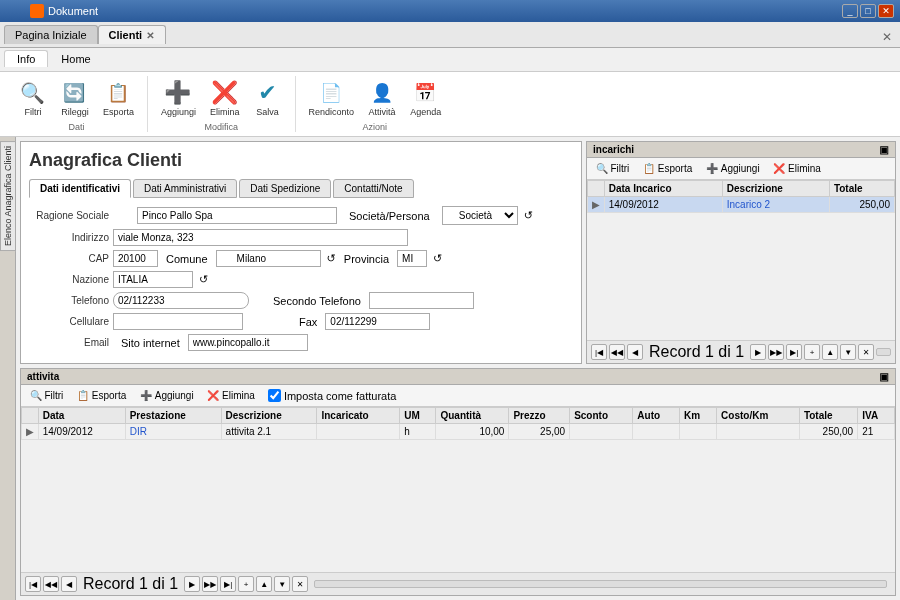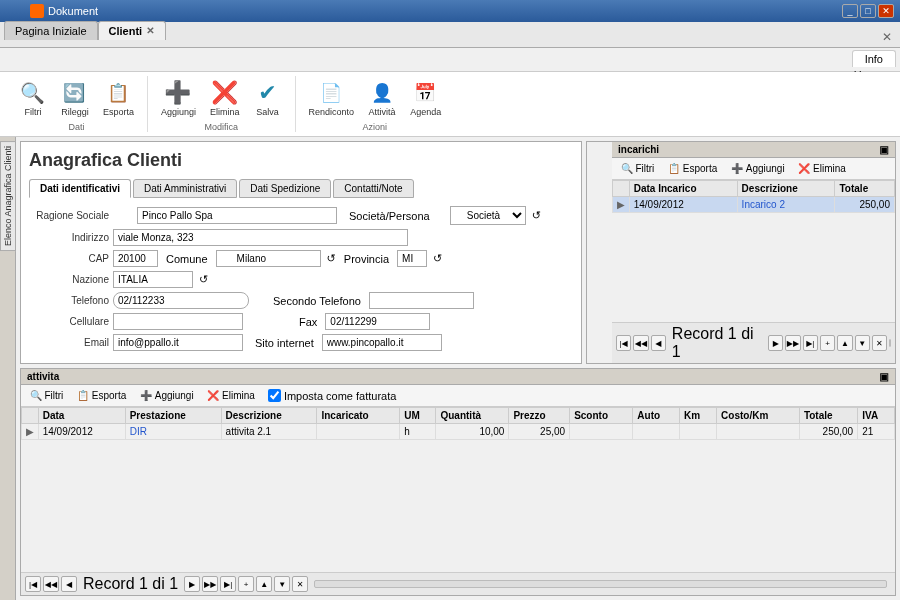--- a/index.html
+++ b/index.html
@@ -7,30 +7,30 @@
 
     
     .title-bar { background: linear-gradient(to bottom, #4a7ab5, #2a5a9a); color: white; padding: 3px 6px; display: flex; align-items: center; justify-content: space-between; height: 22px; }
     .title-bar-left { display: flex; align-items: center; gap: 4px; font-size: 11px; padding-left: 24px; }
     .title-bar-icon { width: 14px; height: 14px; background: #ff6600; border-radius: 2px; display: inline-block; }
     .title-bar-controls { display: flex; gap: 2px; }
     .title-btn { width: 16px; height: 14px; border: 1px solid #aaa; border-radius: 2px; font-size: 9px; display: flex; align-items: center; justify-content: center; cursor: pointer; color: white; background: transparent; }
     .title-btn.close { background: #cc3300; }
 
     
-    .tab-bar { background: #e8e8e8; display: flex; align-items: center; padding: 3px 4px 12px; height: 26px; border-bottom: 1px solid #aaa; }
+    .tab-bar { background: #e8e8e8; display: flex; align-items: flex-start; padding: 3px 4px 12px; height: 26px; border-bottom: 1px solid #aaa; }
     .tab { padding: 3px 10px; border: 1px solid #aaa; border-bottom: none; border-radius: 3px 3px 0 0; cursor: pointer; background: #d0d0d0; font-size: 11px; display: flex; align-items: center; gap: 4px; }
     .tab.active { background: #f0f0f0; font-weight: bold; }
     .tab-close { font-size: 10px; color: #666; cursor: pointer; }
 
     
     .main-window { background: #f0f0f0; height: 552px; display: flex; flex-direction: column; position: relative; }
 
     
-    .ribbon-tabs { background: #f0f0f0; display: flex; align-items: flex-end; padding: 2px 4px 0; border-bottom: 1px solid #ccc; height: 24px; flex-direction: column; }
+    .ribbon-tabs { background: #f0f0f0; display: flex; align-items: flex-start; padding: 2px 4px 0; border-bottom: 1px solid #ccc; height: 24px; }
     .ribbon-tab { padding: 2px 12px; border: 1px solid transparent; border-bottom: none; border-radius: 3px 3px 0 0; cursor: pointer; font-size: 11px; }
     .ribbon-tab.active { background: white; border-color: #ccc; border-bottom-color: white; margin-bottom: -1px; }
 
     
     .toolbar { background: white; border-bottom: 1px solid #ccc; padding: 4px 6px; display: flex; align-items: stretch; }
     .toolbar-group { display: flex; flex-direction: column; align-items: center; border-right: 1px solid #ddd; padding: 0 8px; }
     .toolbar-group:last-child { border-right: none; }
     .toolbar-buttons { display: flex; gap: 4px; }
     .toolbar-label { font-size: 9px; color: #666; margin-top: 2px; text-align: left; }
     .tool-btn { display: flex; flex-direction: column; align-items: center; cursor: pointer; padding: 2px 4px; border: 1px solid transparent; border-radius: 3px; min-width: 36px; }
@@ -62,21 +62,21 @@
     
     .form-field { display: flex; align-items: center; margin-bottom: 4px; gap: 4px; }
     .form-label { width: 80px; text-align: right; font-size: 10px; color: #333; flex-shrink: 0; }
     .form-input { border: 1px solid #aaa; padding: 2px 4px; font-size: 10px; background: white; }
     .form-input.wide { width: 200px; }
     .form-input.medium { width: 120px; }
     .form-input.tiny { width: 40px; }
     .form-select { border: 1px solid #aaa; padding: 2px 4px; font-size: 10px; background: white; }
 
     
-    .incarichi-panel { width: 310px; background: #f0f0f0; border: 1px solid #aaa; display: flex; flex-direction: column; padding-left: 25px; }
+    .incarichi-panel { width: 310px; background: #f0f0f0; border: 1px solid #aaa; display: flex; flex-direction: column; }
     .panel-header { background: #d4d0c8; padding: 2px 6px; font-size: 10px; font-weight: bold; border-bottom: 1px solid #aaa; display: flex; justify-content: space-between; align-items: center; }
     .panel-toolbar { display: flex; gap: 4px; padding: 3px 4px; border-bottom: 1px solid #ccc; background: #f5f5f5; align-items: center; }
     .mini-btn { display: flex; align-items: center; gap: 2px; padding: 1px 4px; border: 1px solid transparent; cursor: pointer; font-size: 10px; border-radius: 2px; }
 
     
     .data-table { width: 100%; border-collapse: collapse; font-size: 10px; }
     .data-table th { background: #e8e8e8; border: 1px solid #ccc; padding: 2px 4px; text-align: left; font-weight: bold; }
     .data-table td { border: 1px solid #ddd; padding: 2px 4px; }
     .data-table tr.selected td { background: #c8d8f0; }
     .data-table td.right { text-align: right; }
@@ -222,21 +222,21 @@
             </div>
             <div class="form-tab">
               <span>Contatti/Note</span>
             </div>
           </div>
 
           <div class="form-field">
             <span class="form-label">Ragione Sociale</span>
             <input class="form-input wide" style="width: 200px; margin-left: 24px;" value="Pinco Pallo Spa">
             <span style="margin-left:8px;">Società/Persona</span>
-            <select class="form-select" style="margin-left:16px;padding-left:12px;">
+            <select class="form-select" style="margin-left:8px;padding-left:12px;">
               <option>Società</option>
               <option>Persona</option>
             </select>
             <span style="margin-left:2px;">↺</span>
           </div>
 
           <div class="form-field">
             <span class="form-label">Indirizzo</span>
             <input class="form-input" style="width: 295px;" value="viale Monza, 323">
           </div>
@@ -267,21 +267,20 @@
 
           <div class="form-field">
             <span class="form-label">Cellulare</span>
             <input class="form-input medium" style="width: 130px;" value="">
             <span style="margin-left:52px;">Fax</span>
             <input class="form-input medium" style="width: 105px; margin-left: 4px;" value="02/112299">
           </div>
 
           <div class="form-field">
             <span class="form-label">Email</span>
-            <input class="form-input medium" style="width: 130px;" value="info@ppallo.it">
             <span style="margin-left:8px;">Sito internet</span>
             <input class="form-input medium" style="width: 120px; margin-left: 4px;" value="www.pincopallo.it">
           </div>
         </div>
 
         <div class="incarichi-panel">
           <div class="panel-header">
             <span>incarichi</span>
             <span style="cursor:pointer;">▣</span>
           </div>

